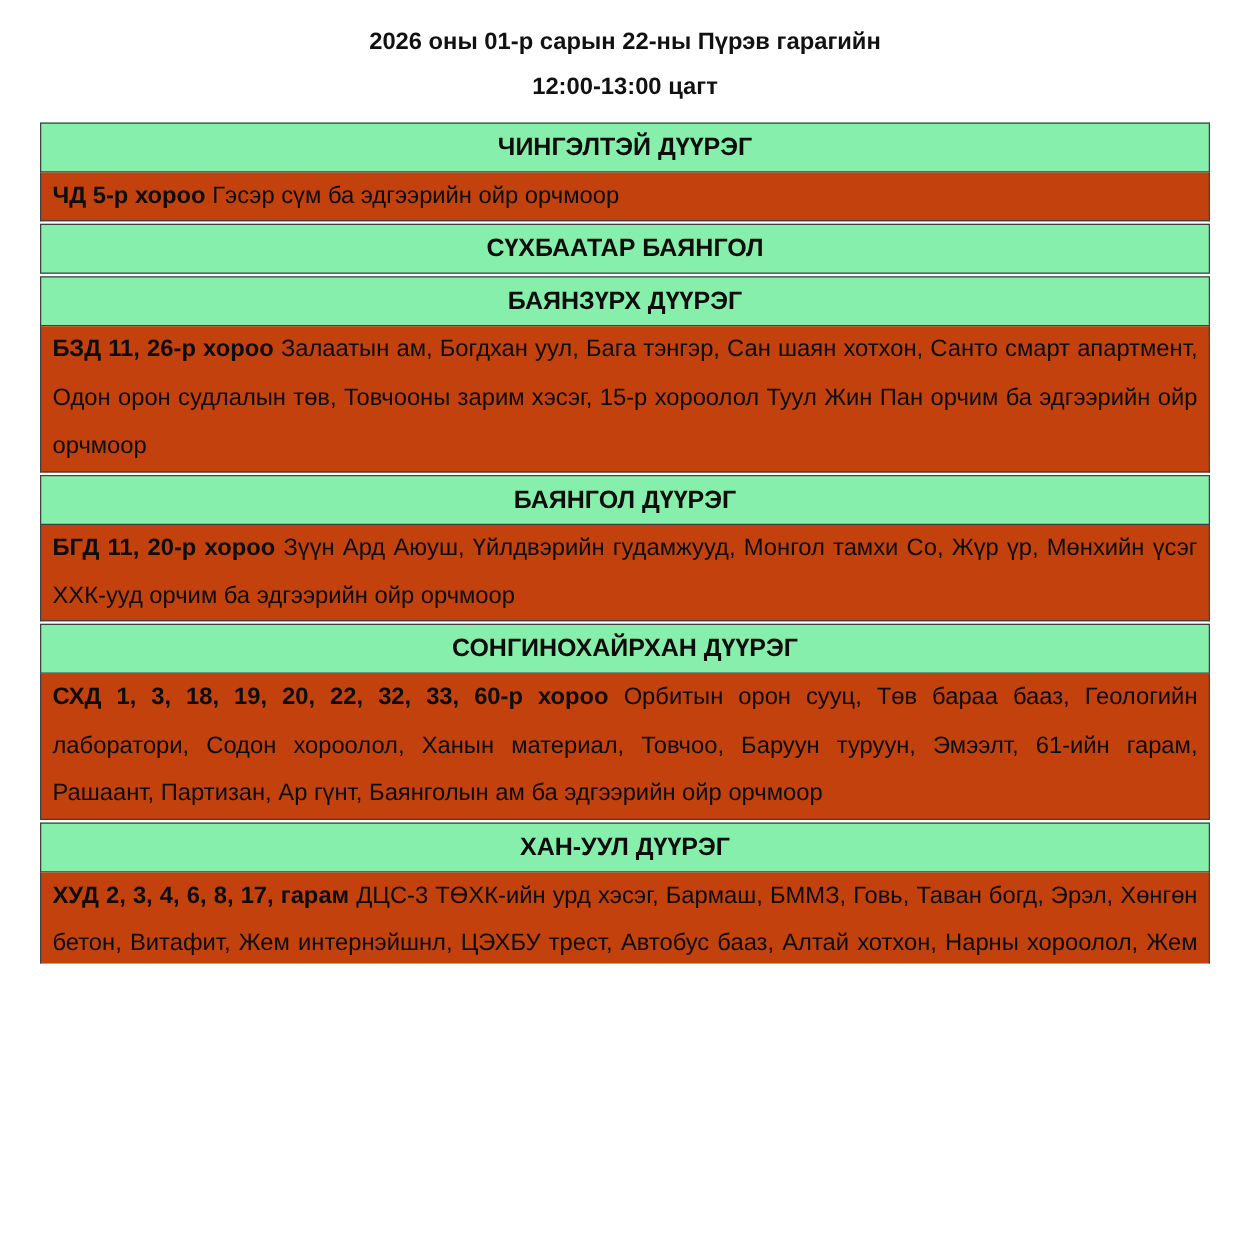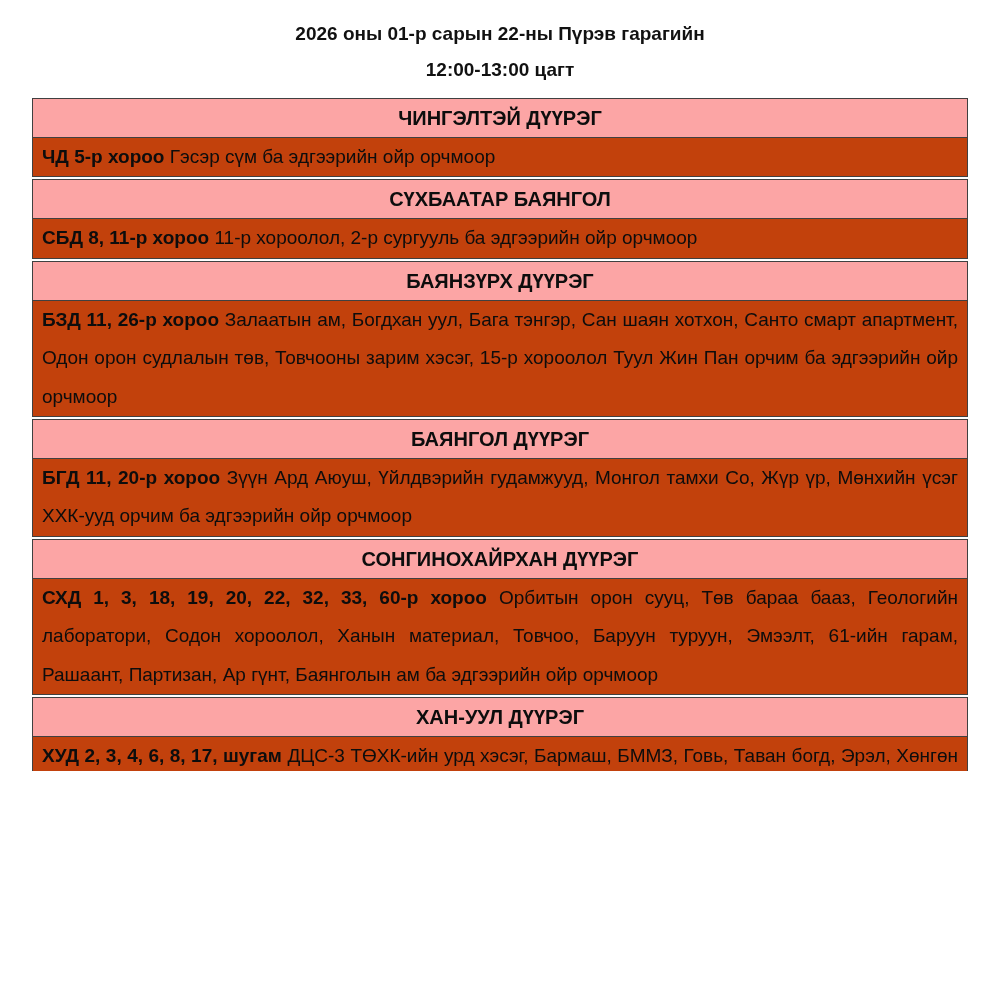--- a/index.html
+++ b/index.html
@@ -28,21 +28,21 @@
     line-height: 36px;
   }
   .doc {
     width: 936px;
     margin: 10px auto 0 auto;
   }
   .sec {
     margin-bottom: 2px;
   }
   .hdr {
-    background: #fca5a5;
+    background: #86efac;
     border: 1px solid #404040;
     text-align: center;
     font-weight: bold;
     font-size: 20px;
     line-height: 38px;
     height: 38px;
     color: #0d0d0d;
   }
   .row {
     background: #c2410c;
@@ -82,26 +82,20 @@
           <span class="pfx">ЧД 5-р хороо</span>
           <span class="det">Гэсэр сүм ба эдгээрийн ойр орчмоор</span>
         </p>
       </div>
     </section>
 
     <section class="sec">
       <div class="hdr">
         <span>СҮХБААТАР БАЯНГОЛ</span>
       </div>
-      <div class="row">
-        <p class="txt">
-          <span class="pfx">СБД 8, 11-р хороо</span>
-          <span class="det">11-р хороолол, 2-р сургууль ба эдгээрийн ойр орчмоор</span>
-        </p>
-      </div>
     </section>
 
     <section class="sec">
       <div class="hdr">
         <span>БАЯНЗҮРХ ДҮҮРЭГ</span>
       </div>
       <div class="row">
         <p class="txt">
           <span class="pfx">БЗД 11, 26-р хороо</span>
           <span class="det">Залаатын ам, Богдхан уул, Бага тэнгэр, Сан шаян хотхон, Санто смарт апартмент, Одон орон судлалын төв, Товчооны зарим хэсэг, 15-р хороолол Туул Жин Пан орчим ба эдгээрийн ойр орчмоор</span>
@@ -132,20 +126,20 @@
         </p>
       </div>
     </section>
 
     <section class="sec">
       <div class="hdr">
         <span>ХАН-УУЛ ДҮҮРЭГ</span>
       </div>
       <div class="row">
         <p class="txt">
-          <span class="pfx">ХУД 2, 3, 4, 6, 8, 17,  шугам</span>
+          <span class="pfx">ХУД 2, 3, 4, 6, 8, 17,  гарам</span>
           <span class="det">ДЦС-3 ТӨХК-ийн урд хэсэг, Бармаш, БММЗ, Говь, Таван богд, Эрэл, Хөнгөн бетон, Витафит, Жем интернэйшнл, ЦЭХБУ трест, Автобус бааз, Алтай хотхон, Нарны хороолол, Жем интернэйшнл, Гоёо, Автобус бааз, Анун төв, Бармаш, Алтаргана, Дулааны шугам сүлжээ, Уран ган орчим Имарт, Орчлон сургууль, Вега сити, Гэрлүг, Сургууль, Мандала хотхон ба эдгээрийн ойр орчмоор</span>
         </p>
       </div>
     </section>
 
   </div>
 </div>
 
 </body></html>

